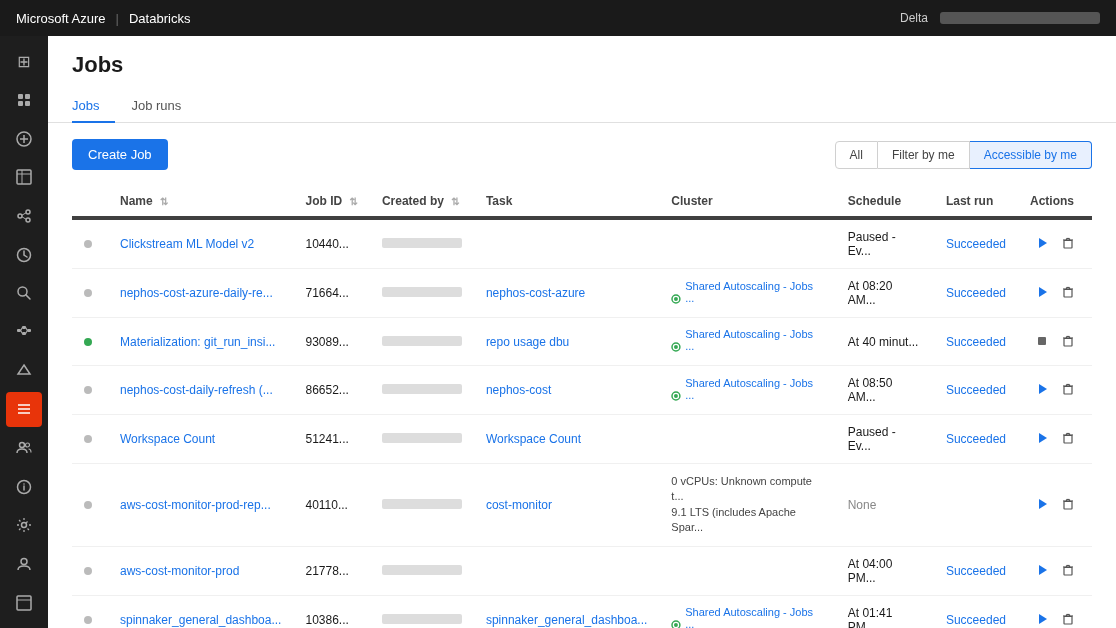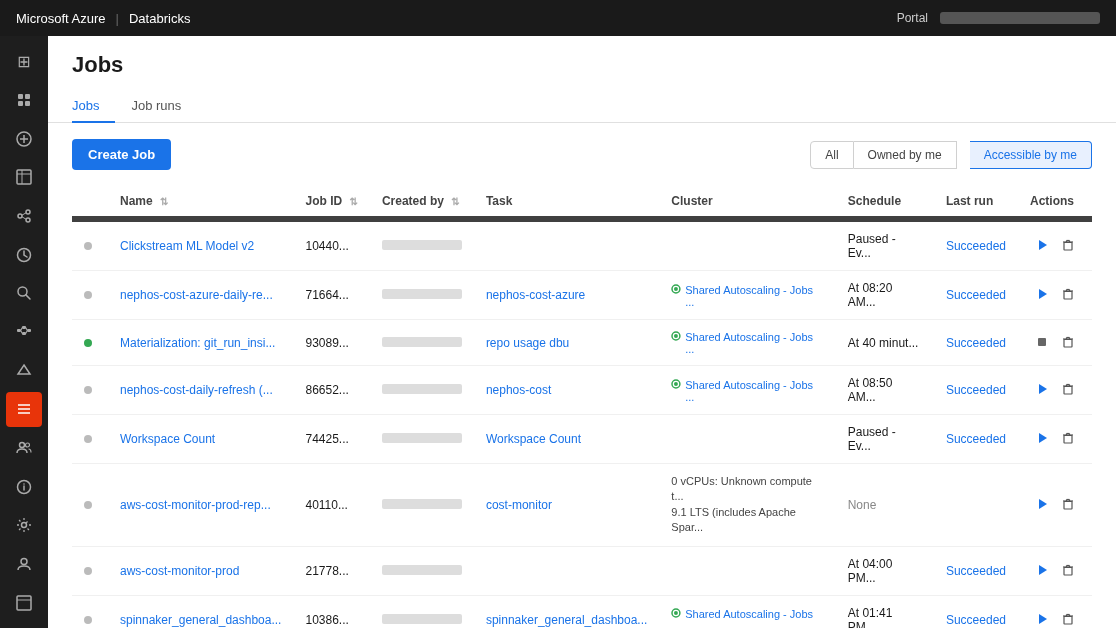--- a/index.html
+++ b/index.html
@@ -94,39 +94,39 @@
       padding: 16px 24px;
       gap: 12px;
     }
     .btn-create {
       background: #1a73e8;
       color: #fff;
       border: none;
       border-radius: 4px;
       padding: 8px 16px;
       font-size: 13px;
-      font-weight: 700;
+      font-weight: 400;
       cursor: pointer;
     }
     .filter-group {
       margin-left: auto;
       display: flex;
       align-items: center;
       gap: 0;
     }
     .filter-btn {
       padding: 6px 14px;
       font-size: 12px;
       border: 1px solid #d0d0d0;
       background: #fff;
       cursor: pointer;
       color: #444;
     }
     .filter-btn:first-child { border-radius: 4px 0 0 4px; }
-    .filter-btn:last-child { border-radius: 0 4px 4px 0; border-left: none; margin-left: 13px; }
+    .filter-btn:last-child { border-radius: 0 4px 4px 0; border-left: none; }
     .filter-btn.active {
       background: #e8f0fe;
       color: #1a73e8;
       border-color: #1a73e8;
       font-weight: 500;
     }
     .filter-btn:not(:first-child):not(.active) { border-left: none; }
     .search-box {
       display: flex;
       align-items: center;
@@ -149,21 +149,21 @@
 
     
     .table-container { padding: 0 24px; flex: 1; }
     table { width: 100%; border-collapse: collapse; }
     th {
       text-align: left;
       font-size: 12px;
       font-weight: 600;
       color: #444;
       padding: 8px 12px;
-      border-bottom: 6px solid #404040;
+      border-bottom: 4px solid #404040;
       white-space: nowrap;
     }
     th .sort-icon { color: #aaa; margin-left: 4px; font-size: 10px; }
     td {
       padding: 10px 12px;
       border-bottom: 1px solid #f0f0f0;
       font-size: 12px;
       color: #1a1a1a;
       vertical-align: middle;
     }
@@ -179,21 +179,21 @@
     .job-name-link { color: #1a73e8; cursor: pointer; text-decoration: none; }
     .blurred-cell {
       background: #ddd;
       border-radius: 2px;
       height: 10px;
       width: 80px;
       display: inline-block;
     }
     .cluster-badge {
       display: inline-flex;
-      align-items: flex-start;
+      align-items: flex-end;
       gap: 4px;
       color: #1a73e8;
       font-size: 11px;
     }
     .none-text { color: #888; margin-top: 9px; }
     .action-btn {
       background: none;
       border: none;
       cursor: pointer;
       padding: 2px 6px;
@@ -206,21 +206,21 @@
     .cluster-multi { font-size: 11px; color: #444; line-height: 1.4; }
   </style>
 </head>
 <body>
 
 <div class="topbar">
   <span class="topbar-brand">Microsoft Azure</span>
   <span class="topbar-divider">|</span>
   <span class="topbar-app">Databricks</span>
   <div class="topbar-right">
-    <span>Portal</span>
+    <span>Delta</span>
     <span class="topbar-blurred"></span>
   </div>
 </div>
 
 <div class="layout">
 
   <div class="sidebar">
     <div class="sidebar-icon">⊞</div>
     <div class="sidebar-icon">
       <svg width="16" height="16" viewBox="0 0 16 16" fill="currentColor">
@@ -330,21 +330,21 @@
       <div class="tabs">
         <div class="tab active">Jobs</div>
         <div class="tab">Job runs</div>
       </div>
     </div>
 
     <div class="toolbar">
       <button class="btn-create">Create Job</button>
       <div class="filter-group">
         <button class="filter-btn">All</button>
-        <button class="filter-btn">Owned by me</button>
+        <button class="filter-btn">Filter by me</button>
         <button class="filter-btn active">Accessible by me</button>
       </div>
     </div>
 
     <div class="table-container">
       <table>
         <thead>
           <tr>
             <th style="width:20px;"></th>
             <th>Name <span class="sort-icon">⇅</span></th>
@@ -459,21 +459,21 @@
                       <line x1="4.5" y1="3" x2="4.5" y2="1.5" stroke="currentColor" stroke-width="1.2"></line>
                       <line x1="7.5" y1="3" x2="7.5" y2="1.5" stroke="currentColor" stroke-width="1.2"></line>
                       <line x1="4.5" y1="1.5" x2="7.5" y2="1.5" stroke="currentColor" stroke-width="1.2"></line>
                     </svg></button>
                 </div>
               </td>
             </tr>
             <tr>
               <td><span class="status-dot gray"></span></td>
               <td><a class="job-name-link">Workspace Count</a></td>
-              <td>74425...</td>
+              <td>51241...</td>
               <td><span class="blurred-cell"></span></td>
               <td><a class="job-name-link">Workspace Count</a></td>
               <td></td>
               <td>Paused - Ev...</td>
               <td><a class="job-name-link">Succeeded</a></td>
               <td>
                 <div class="actions-cell">
                   <button class="action-btn play"><svg width="12" height="12" viewBox="0 0 12 12" fill="currentColor">
                       <polygon points="3,1 11,6 3,11"></polygon>
                     </svg></button>

